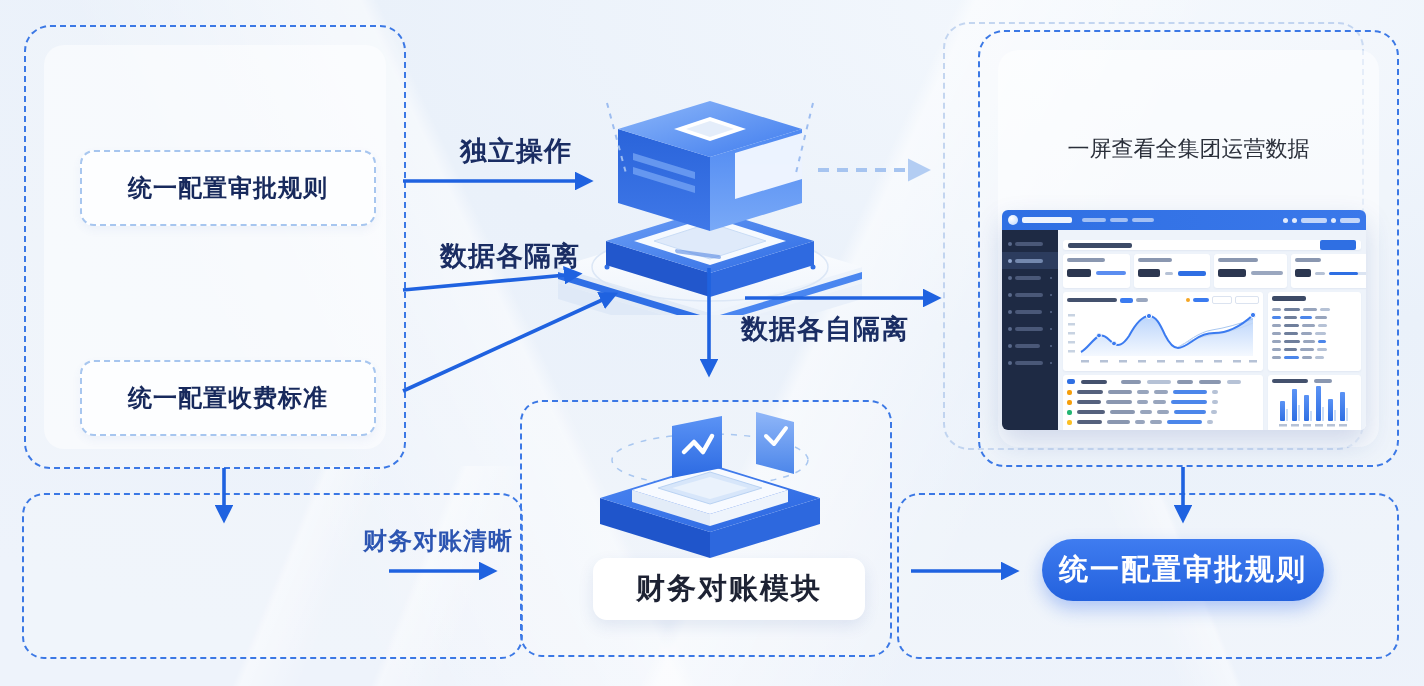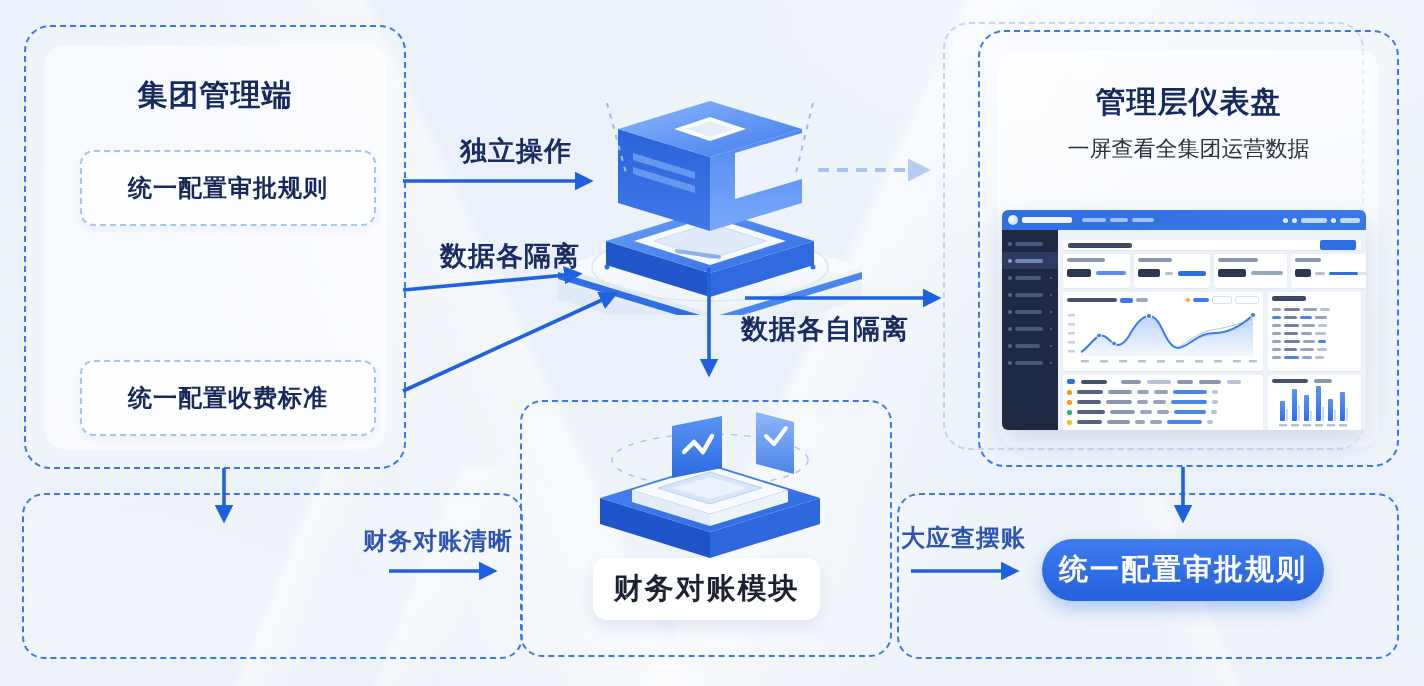--- a/index.html
+++ b/index.html
@@ -33,21 +33,21 @@
     box-shadow:0 4px 10px rgba(60,100,180,.06);display:flex;align-items:center;justify-content:center;
     font-size:24px;font-weight:bold;color:#17295c;letter-spacing:1px;}
 
   .pill{position:absolute;border-radius:34px;display:flex;align-items:center;justify-content:center;
     background:linear-gradient(180deg,#3f7cf0,#2361dd);color:#fff;font-weight:bold;
     box-shadow:0 8px 18px rgba(37,99,235,.32);letter-spacing:2px;}
 
   .flow-label{position:absolute;font-weight:bold;color:#1a2d63;text-align:center;letter-spacing:1px;}
   .flow-label.blue{color:#2c55b2;}
 
-  .finance-label{position:absolute;left:593px;top:558px;width:227px;height:62px;background:#fff;border-radius:14px;
+  .finance-label{position:absolute;left:593px;top:558px;width:272px;height:62px;background:#fff;border-radius:14px;
     box-shadow:0 6px 16px rgba(30,64,150,.10);display:flex;align-items:center;justify-content:center;
     font-size:29px;font-weight:bold;color:#1d2233;letter-spacing:2px;}
 
   svg.overlay{position:absolute;left:0;top:0;width:1424px;height:686px;pointer-events:none;}
   .illus{position:absolute;pointer-events:none;}
 
   
   .shot{position:absolute;left:22px;top:178px;width:364px;height:220px;border-radius:6px;overflow:hidden;
     background:#fff;box-shadow:0 12px 28px rgba(30,64,150,.18);display:flex;flex-direction:column;}
   .shot *{box-sizing:border-box;}
@@ -64,29 +64,27 @@
 </style>
 </head>
 <body>
 
 <div class="stage">
   <div class="streak s1"></div>
   <div class="streak s2"></div>
 
   <div class="dashbox" style="left:24px;top:25px;width:378px;height:440px;">
     <div class="inner"></div>
-    <div class="panel-title" style="top:48px;">集团管理端</div>
     <div class="item" style="left:54px;top:123px;">统一配置审批规则</div>
     <div class="item" style="left:54px;top:333px;">统一配置收费标准</div>
   </div>
 
   <div class="echo" style="left:943px;top:22px;width:417px;height:424px;"></div>
   <div class="dashbox" style="left:978px;top:30px;width:417px;height:433px;">
     <div class="inner"></div>
-    <div class="panel-title" style="top:50px;">管理层仪表盘</div>
     <div class="panel-sub" style="top:102px;">一屏查看全集团运营数据</div>
 
     <div class="shot">
       <div class="topbar">
         <div class="logo-dot"></div>
         <div class="bar" style="width:50px;height:6px;background:rgba(255,255,255,.92);"></div>
         <div class="bar" style="width:24px;height:4px;background:rgba(255,255,255,.55);margin-left:6px;"></div>
         <div class="bar" style="width:18px;height:4px;background:rgba(255,255,255,.55);"></div>
         <div class="bar" style="width:22px;height:4px;background:rgba(255,255,255,.55);"></div>
         <div style="flex:1"></div>
@@ -477,14 +475,13 @@
       <path d="M389,571 L492,571" marker-end="url(#ah)"></path>
       <path d="M911,571 L1014,571" marker-end="url(#ah)"></path>
     </g>
     <path d="M818,170 L924,170" stroke="#a6c4f0" stroke-width="4" stroke-dasharray="11 8" fill="none" marker-end="url(#ahl)"></path>
   </svg>
 
   <div class="flow-label" style="left:448px;top:133px;width:136px;font-size:27px;">独立操作</div>
   <div class="flow-label" style="left:430px;top:238px;width:160px;font-size:27px;">数据各隔离</div>
   <div class="flow-label" style="left:735px;top:311px;width:180px;font-size:27px;">数据各自隔离</div>
   <div class="flow-label blue" style="left:358px;top:525px;width:160px;font-size:24px;">财务对账清晰</div>
-  <div class="flow-label blue" style="left:896px;top:522px;width:135px;font-size:24px;">大应查摆账</div>
 </div>
 
 </body></html>

